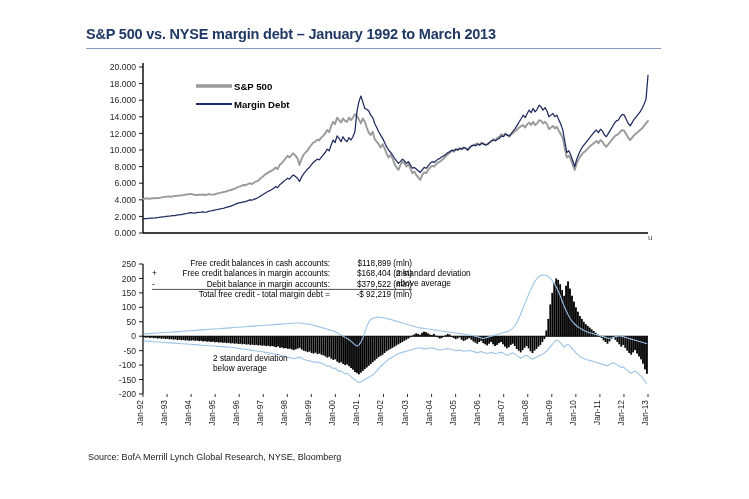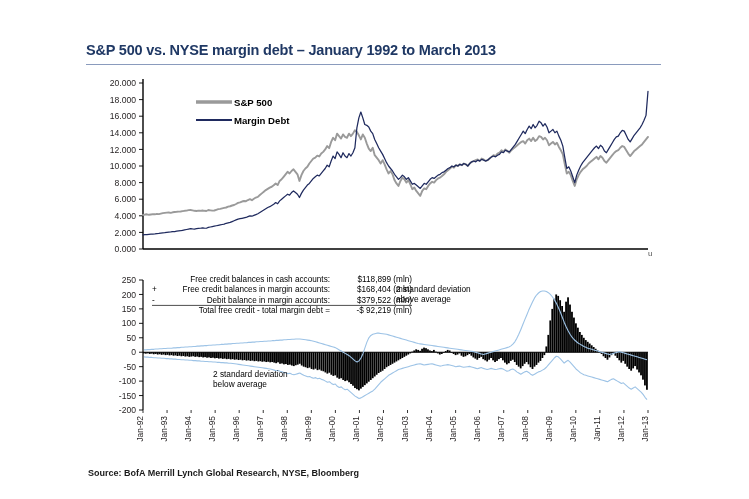--- a/index.html
+++ b/index.html
@@ -1,21 +1,21 @@
 <!DOCTYPE html>
 <html><head>
 <meta charset="utf-8">
 <style>
   html,body{margin:0;padding:0;}
   body{
     width:749px;height:499px;background:#ffffff;
     font-family:"Liberation Sans",sans-serif;
     color:#000;overflow:hidden;position:relative;
   }
-  .page{position:absolute;inset:0;margin-top:16px;}
+  .page{position:absolute;inset:0;}
 
   
   .title{
     position:absolute;left:86px;top:26px;
     font-size:14.5px;font-weight:bold;color:#1F3864;
     letter-spacing:-0.2px;white-space:nowrap;
   }
   .title-rule{
     position:absolute;left:86px;top:48px;width:575px;height:1px;
     background:#8a9bbd;
@@ -48,21 +48,21 @@
     font-family:"Liberation Sans",sans-serif;
     font-size:8.2px;fill:#000;
   }
   .box-text.num{text-anchor:end;}
   .box-text.lbl{text-anchor:end;}
   .box-text.op{text-anchor:start;}
 
   
   .source{
     position:absolute;left:88px;top:452px;
-    font-size:9px;color:#1a1a1a;white-space:nowrap;font-weight:bold;
+    font-size:9px;color:#1a1a1a;white-space:nowrap;
   }
   .artifact{
     position:absolute;left:648px;top:233px;
     font-size:8px;color:#555;
   }
 </style>
 </head>
 <body>
 
 <div class="page">

